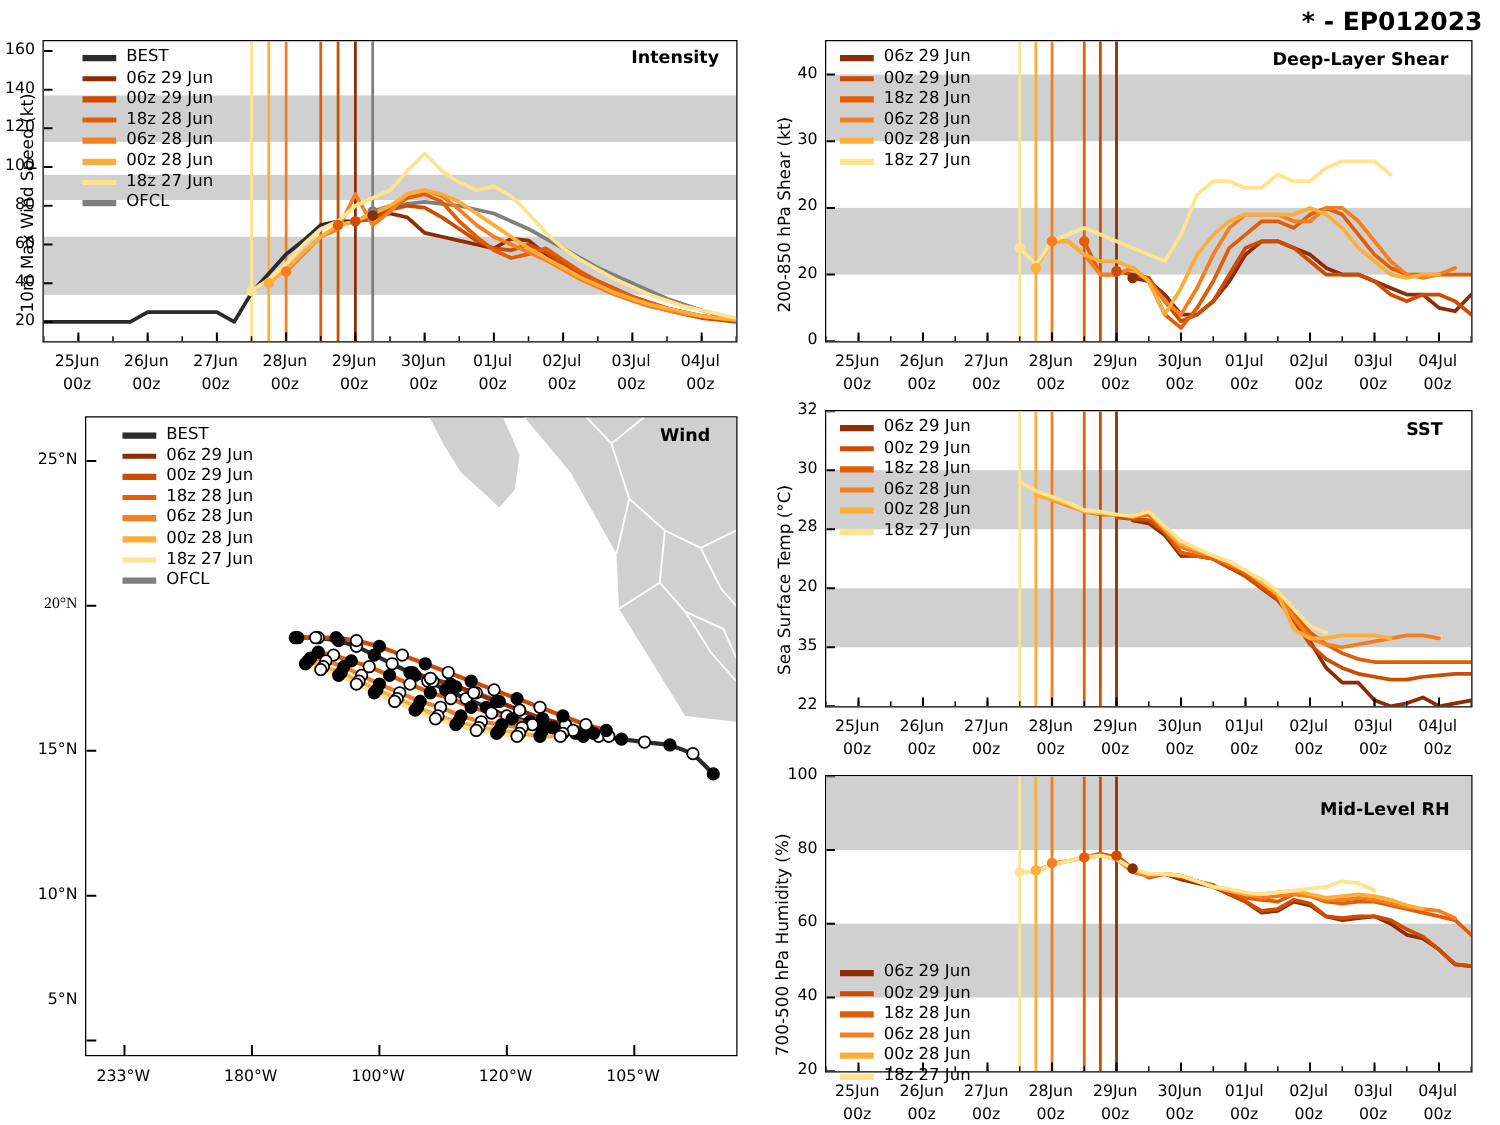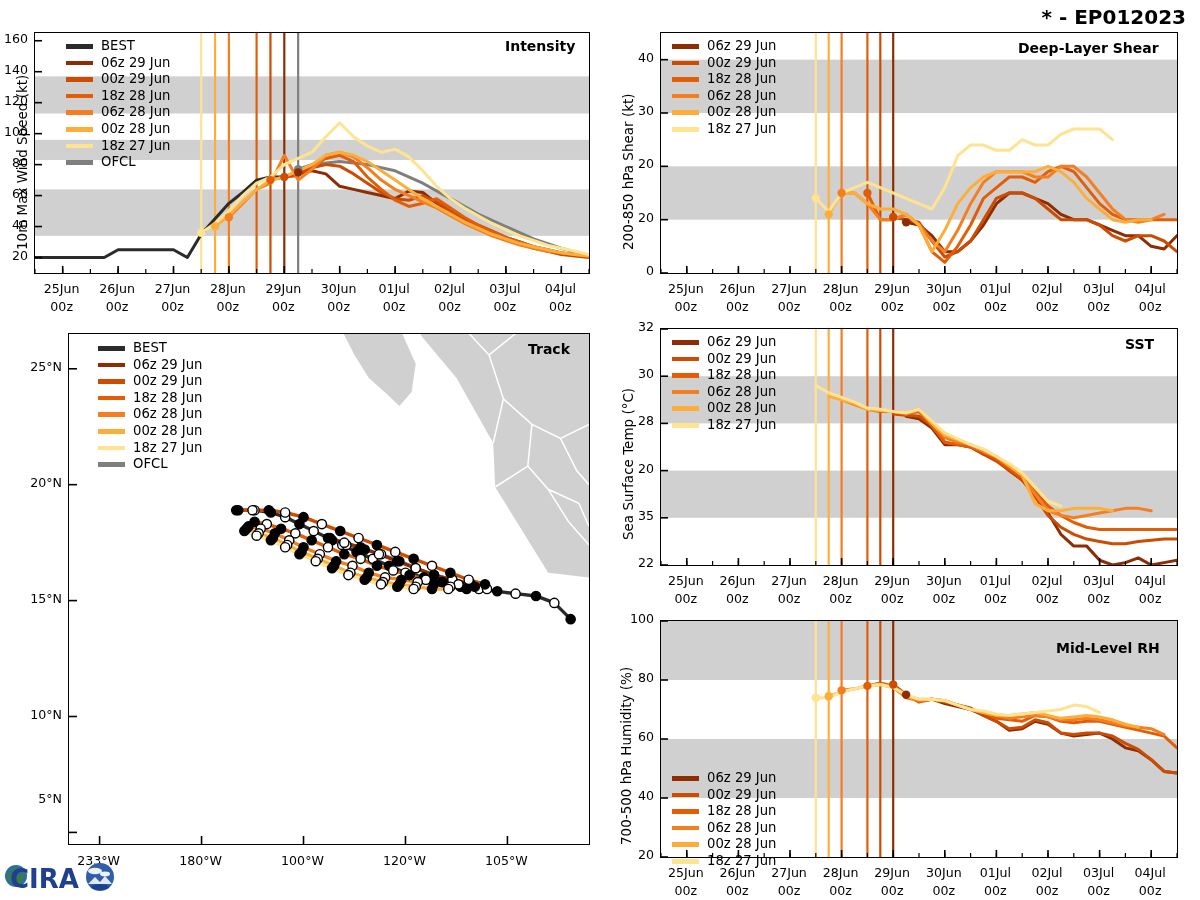--- a/index.html
+++ b/index.html
@@ -280,21 +280,21 @@
         <line x1="0" y1="266.5909090909091" x2="8" y2="266.5909090909091" stroke="#000" stroke-width="1.6"></line>
         <line x1="0" y1="150.6818181818182" x2="8" y2="150.6818181818182" stroke="#000" stroke-width="1.6"></line>
         <line x1="0" y1="34.77272727272731" x2="8" y2="34.77272727272731" stroke="#000" stroke-width="1.6"></line>
         <line x1="30.588235294117645" y1="510" x2="30.588235294117645" y2="502" stroke="#000" stroke-width="1.6"></line>
         <line x1="132.54901960784312" y1="510" x2="132.54901960784312" y2="502" stroke="#000" stroke-width="1.6"></line>
         <line x1="234.50980392156862" y1="510" x2="234.50980392156862" y2="502" stroke="#000" stroke-width="1.6"></line>
         <line x1="336.47058823529414" y1="510" x2="336.47058823529414" y2="502" stroke="#000" stroke-width="1.6"></line>
         <line x1="438.4313725490196" y1="510" x2="438.4313725490196" y2="502" stroke="#000" stroke-width="1.6"></line>
       </svg>
     </div>
-  <div class="ptitle" style="left:528px;top:341px;">Track</div>
+  <div class="ptitle" style="left:528px;top:341px;">Wind</div>
   <div class="legend" id="lg-trk" style="left:98px;top:340px;">
       <div class="lgrow">
         <span class="lgline" style="background: rgb(43, 43, 43);"></span>
         <span class="lglab">BEST</span>
       </div>
       <div class="lgrow">
         <span class="lgline" style="background: rgb(140, 45, 4);"></span>
         <span class="lglab">06z 29 Jun</span>
       </div>
       <div class="lgrow">
@@ -687,36 +687,23 @@
       <div class="tick" style="left: 962.4px; top: 883px; width: 66px;">00z</div>
       <div class="tick" style="left: 1014px; top: 865px; width: 66px;">02Jul</div>
       <div class="tick" style="left: 1014px; top: 883px; width: 66px;">00z</div>
       <div class="tick" style="left: 1065.6px; top: 865px; width: 66px;">03Jul</div>
       <div class="tick" style="left: 1065.6px; top: 883px; width: 66px;">00z</div>
       <div class="tick" style="left: 1117.2px; top: 865px; width: 66px;">04Jul</div>
       <div class="tick" style="left: 1117.2px; top: 883px; width: 66px;">00z</div>
       <div class="ytick" style="left: 6px; top: 791px; width: 56px;">5°N</div>
       <div class="ytick" style="left: 6px; top: 706.5px; width: 56px;">10°N</div>
       <div class="ytick" style="left: 6px; top: 590.591px; width: 56px;">15°N</div>
-      <div class="ytick" style="left: 6px; top: 474.682px; width: 56px;">20°N</div>
+      <div class="ytick" style="left: 6px; top: 474.682px; width: 56px; font-family: Liberation Serif, serif;">20°N</div>
       <div class="ytick" style="left: 6px; top: 358.773px; width: 56px;">25°N</div>
       <div class="tick" style="left: 63.5882px; top: 853px; width: 70px;">233°W</div>
       <div class="tick" style="left: 165.549px; top: 853px; width: 70px;">180°W</div>
       <div class="tick" style="left: 267.51px; top: 853px; width: 70px;">100°W</div>
       <div class="tick" style="left: 369.471px; top: 853px; width: 70px;">120°W</div>
       <div class="tick" style="left: 471.431px; top: 853px; width: 70px;">105°W</div>
     </div>
 
-  <div class="logo">
-    <svg viewBox="0 0 112 42" width="112" height="42">
-      <circle cx="12" cy="20" r="11" fill="#2e6da4"></circle>
-      <circle cx="12" cy="20" r="8" fill="#3c7d3c"></circle>
-      <path d="M5 16 Q12 12 19 17 Q14 22 8 20 Z" fill="#2e6da4"></path>
-      <text x="6" y="32" font-family="DejaVu Sans, sans-serif" font-size="26" font-weight="bold" fill="#1f3f8f">CIRA</text>
-      <circle cx="96" cy="21" r="14" fill="#2e5fa8"></circle>
-      <ellipse cx="91" cy="15" rx="7" ry="3.2" fill="#eaf2fb"></ellipse>
-      <ellipse cx="101" cy="18" rx="5" ry="2.4" fill="#eaf2fb"></ellipse>
-      <path d="M84 28 L91 21 L96 26 L101 20 L108 28 Z" fill="#dfe9f6"></path>
-      <ellipse cx="96" cy="31" rx="9" ry="3" fill="#1f3f8f"></ellipse>
-    </svg>
-  </div>
 
 </div>
 
 </body></html>

